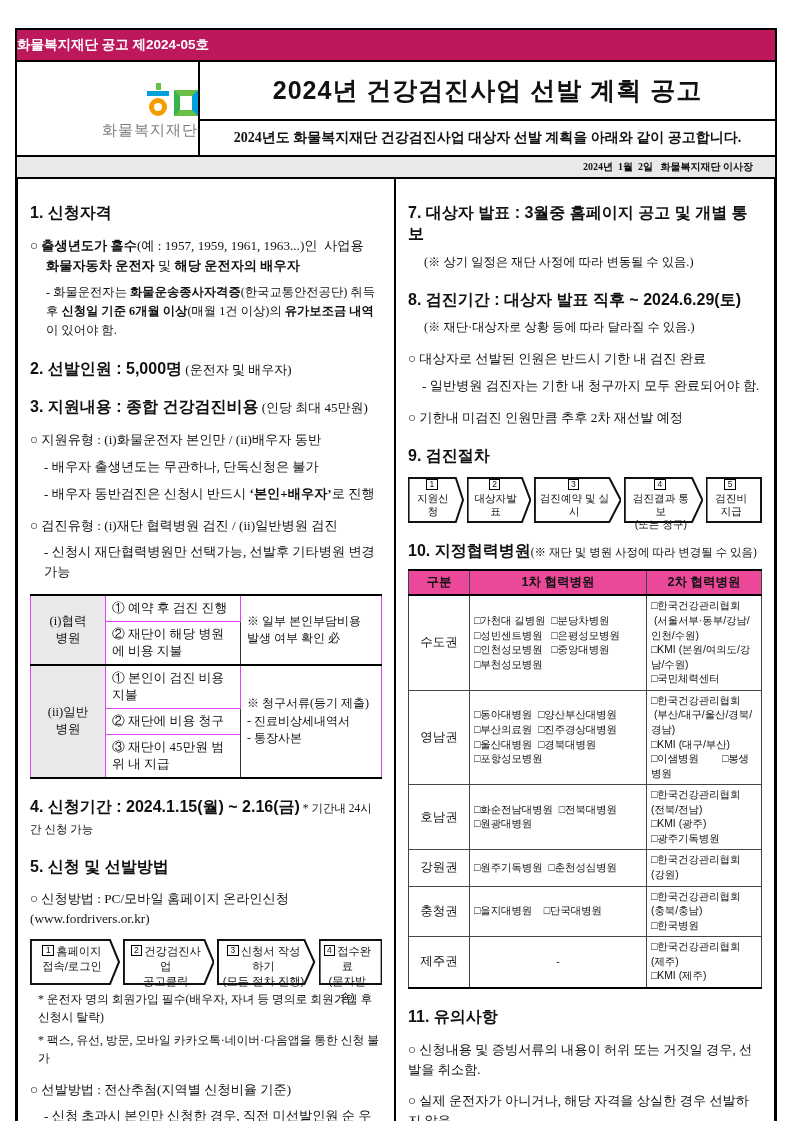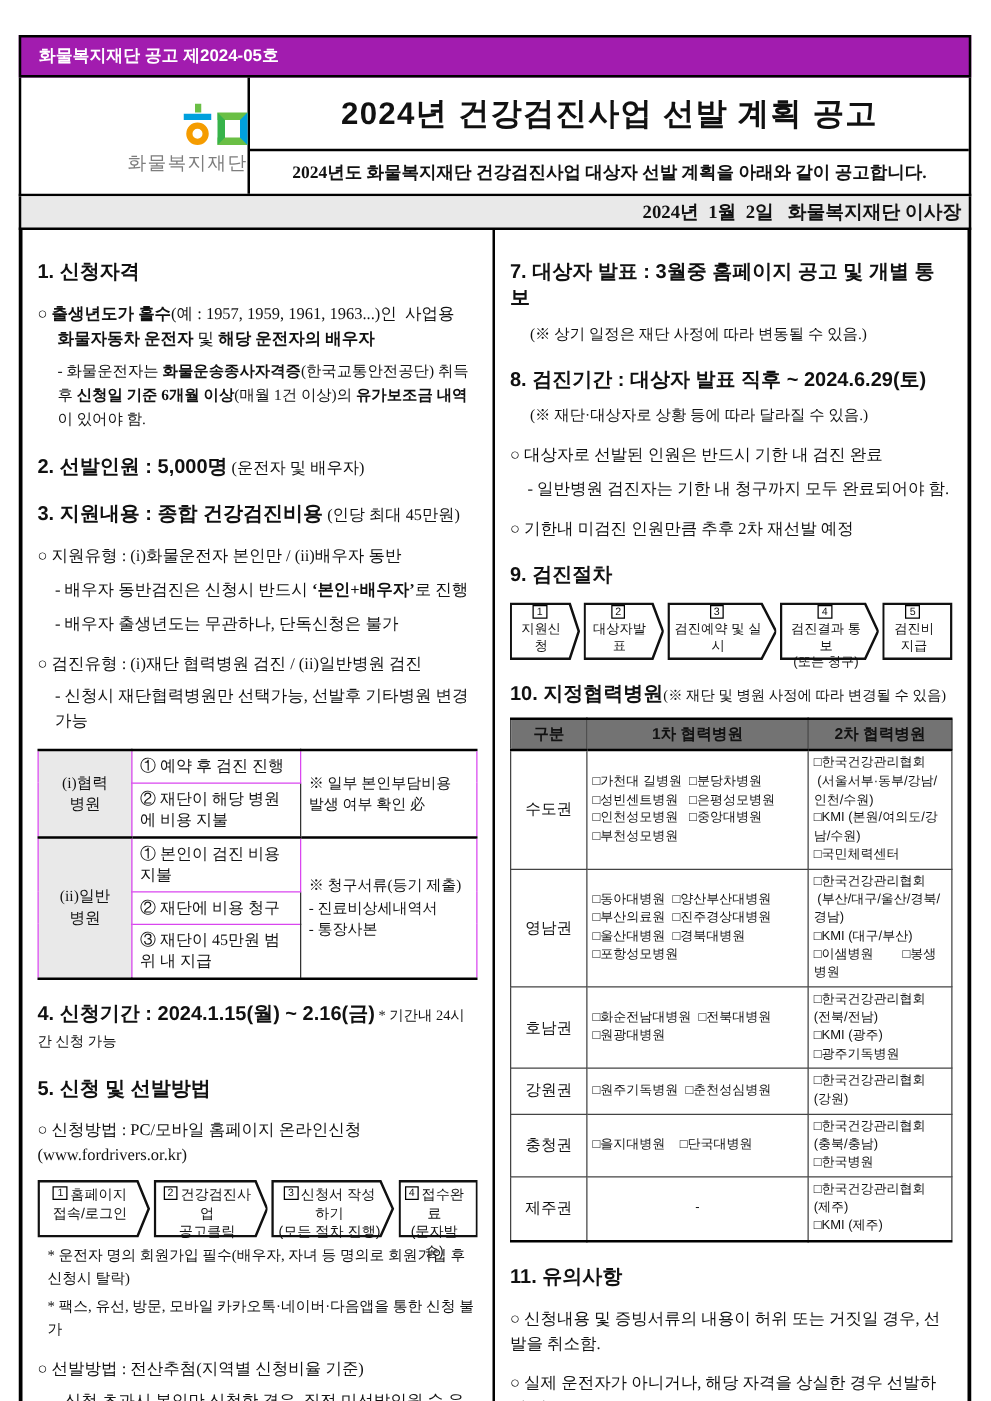--- a/index.html
+++ b/index.html
@@ -1,36 +1,36 @@
 <!DOCTYPE html>
 <html><head>
 <meta charset="utf-8">
 <style>
   html,body{margin:0;padding:0;background:#ffffff;}
   body{width:793px;height:1121px;position:relative;font-family:"Liberation Serif",serif;color:#111;overflow:hidden;}
   .page{position:absolute;left:15px;top:28px;width:762px;}
 
   
-  .docbar{background:#a21caf;color:#fff;font-family:"Liberation Sans",sans-serif;font-weight:bold;
-          font-size:13.5px;padding:6px 14px;border:2px solid #000;}
+  .docbar{background:#be185d;color:#fff;font-family:"Liberation Sans",sans-serif;font-weight:bold;
+          font-size:13.5px;padding:6px 0;border:2px solid #000;}
   .hdr{display:flex;border:2px solid #000;border-top:none;}
   .logo-cell{width:183px;border-right:2px solid #000;display:flex;flex-direction:column;align-items:flex-end;justify-content:center;padding:7px 0;box-sizing:border-box;}
   .logo-ico{display:flex;align-items:flex-end;gap:5px;height:38px;}
   .logo-h{display:flex;flex-direction:column;align-items:center;}
   .logo-h .stem{width:5px;height:7px;background:#6abf45;}
   .logo-h .bar{width:22px;height:5px;background:#00a0dd;margin-top:1px;}
   .logo-h .ring{width:17px;height:17px;border:5px solid #f59c00;border-radius:50%;margin-top:2px;box-sizing:border-box;width:18px;height:18px;}
   .logo-m{width:24px;height:26px;box-sizing:border-box;border-top:6px solid #6abf45;border-left:6px solid #37b34a;border-right:6px solid #00a0dd;border-bottom:6px solid #6abf45;}
   .logo-brand{font-size:15px;color:#7d7d7d;margin-top:5px;letter-spacing:1px;}
   .title-cell{flex:1;display:flex;flex-direction:column;min-width:0;}
   .title-main{flex:1;display:flex;align-items:center;justify-content:center;font-family:"Liberation Sans",sans-serif;
               font-weight:bold;font-size:25px;letter-spacing:1px;border-bottom:2px solid #000;padding:12px 4px;text-align:center;}
   .title-sub{display:flex;align-items:center;justify-content:center;font-weight:bold;font-size:14px;padding:8px 4px;}
-  .dateline{border:2px solid #000;border-top:none;background:#e9e9e9;text-align:right;font-weight:bold;font-size:15px;
-            padding:3px 6px;white-space:pre;}
+  .dateline{border:2px solid #000;border-top:none;background:#e9e9e9;text-align:right;font-weight:bold;font-size:10px;
+            padding:3px 22px;white-space:pre;}
 
   
   .main{display:flex;border:3px solid #000;border-top:none;min-height:938px;box-sizing:border-box;align-items:stretch;}
   .col{width:50%;box-sizing:border-box;padding:6px 12px 14px 12px;min-width:0;}
   .col.left{border-right:2px solid #000;}
 
   .h{font-family:"Liberation Sans",sans-serif;font-weight:bold;font-size:16px;margin-top:18px;line-height:1.3;}
   .h .sfx{font-family:"Liberation Serif",serif;font-weight:normal;font-size:13px;}
   .h .tnote{font-family:"Liberation Serif",serif;font-weight:normal;font-size:11.5px;}
   .p1{font-size:13.2px;margin-top:12px;line-height:1.5;white-space:pre-wrap;}
@@ -54,21 +54,21 @@
   .step{position:relative;height:46px;}
   .step svg{position:absolute;inset:0;width:100%;height:100%;}
   .step .stx{position:relative;text-align:center;font-family:"Liberation Sans",sans-serif;font-size:11.3px;line-height:1.35;padding:5px 10px 0 4px;}
   .nb{display:inline-block;border:1px solid #000;font-size:8.5px;line-height:9px;padding:0 2.5px;margin-right:2px;vertical-align:1.5px;font-family:"Liberation Sans",sans-serif;}
   .s5a{width:27%;}.s5b{width:27.5%;}.s5c{width:29.5%;}.s5d{width:19%;}
   .s9a{width:16.5%;}.s9b{width:19%;}.s9c{width:26%;}.s9d{width:23.5%;}.s9e{width:16.5%;}
   .step .stx.tight{font-size:10.6px;padding-top:2px;line-height:1.25;}
 
   
   .t10{width:100%;margin-top:8px;border-top:2.5px solid #000;border-bottom:2.5px solid #000;font-family:"Liberation Sans",sans-serif;font-size:10.4px;}
-  .t10 th{border:1px solid #444;background:#737373;font-size:12.5px;padding:3px 16px;border-bottom:2px solid #000;}
+  .t10 th{border:1px solid #444;background:#ec4899;font-size:12.5px;padding:3px 16px;border-bottom:2px solid #000;}
   .t10 td{border:1px solid #444;padding:3px 4px;vertical-align:middle;line-height:1.4;}
   .t10 td.reg{text-align:center;font-family:"Liberation Serif",serif;font-size:12.5px;width:52px;}
   .t10 td.pc{width:168px;}
   .t10 .hl{white-space:pre-wrap;}
   .t10 tr.jeju td.pc{text-align:center;}
 </style>
 </head>
 <body>
 
 <div class="page">
@@ -102,22 +102,22 @@
     <div class="col left">
 
       <div class="h" data-bind="left.s1.title">1. 신청자격</div>
       <div class="p1"><span data-bind="left.s1.item1.marker">○ </span><b data-bind="left.s1.item1.b1">출생년도가 홀수</b><span data-bind="left.s1.item1.n1">(예 : 1957, 1959, 1961, 1963...)인  사업용</span><br><span style="padding-left:16px"></span><b data-bind="left.s1.item1.b2">화물자동차 운전자</b><span data-bind="left.s1.item1.n2"> 및 </span><b data-bind="left.s1.item1.b3">해당 운전자의 배우자</b></div>
       <div class="noteP"><span data-bind="left.s1.note.n0">- 화물운전자는 </span><b data-bind="left.s1.note.b1">화물운송종사자격증</b><span data-bind="left.s1.note.n1">(한국교통안전공단) 취득 후 </span><b data-bind="left.s1.note.b2">신청일 기준 6개월 이상</b><span data-bind="left.s1.note.n2">(매월 1건 이상)의 </span><b data-bind="left.s1.note.b3">유가보조금 내역</b><span data-bind="left.s1.note.n3">이 있어야 함.</span></div>
 
       <div class="h"><span data-bind="left.s2.title">2. 선발인원 : 5,000명</span><span class="sfx" data-bind="left.s2.suffix"> (운전자 및 배우자)</span></div>
 
       <div class="h"><span data-bind="left.s3.title">3. 지원내용 : 종합 건강검진비용</span><span class="sfx" data-bind="left.s3.suffix"> (인당 최대 45만원)</span></div>
       <div class="p1" data-bind="left.s3.line1">○ 지원유형 : (i)화물운전자 본인만 / (ii)배우자 동반</div>
+      <div class="p2" data-bind="left.s3.line2">- 배우자 출생년도는 무관하나, 단독신청은 불가</div>
       <div class="p2"><span data-bind="left.s3.line3.n0">- 배우자 동반검진은 신청시 반드시 </span><b data-bind="left.s3.line3.b1">‘본인+배우자’</b><span data-bind="left.s3.line3.n1">로 진행</span></div>
-      <div class="p2" data-bind="left.s3.line2">- 배우자 출생년도는 무관하나, 단독신청은 불가</div>
       <div class="p1" data-bind="left.s3.line4">○ 검진유형 : (i)재단 협력병원 검진 / (ii)일반병원 검진</div>
       <div class="p2" data-bind="left.s3.line5">- 신청시 재단협력병원만 선택가능, 선발후 기타병원 변경 가능</div>
 
       <table class="t3">
         <tbody>
             <tr>
           <td class="lab" rowspan="2"><span data-bind="left.s3.table.g1.label1">(i)협력</span><br><span data-bind="left.s3.table.g1.label2">병원</span></td>
           <td data-bind="left.s3.table.g1.r1">① 예약 후  검진 진행</td>
           <td class="nt" rowspan="2">
                 <div class="cellline" data-bind="left.s3.table.g1.note1">※ 일부 본인부담비용</div>

